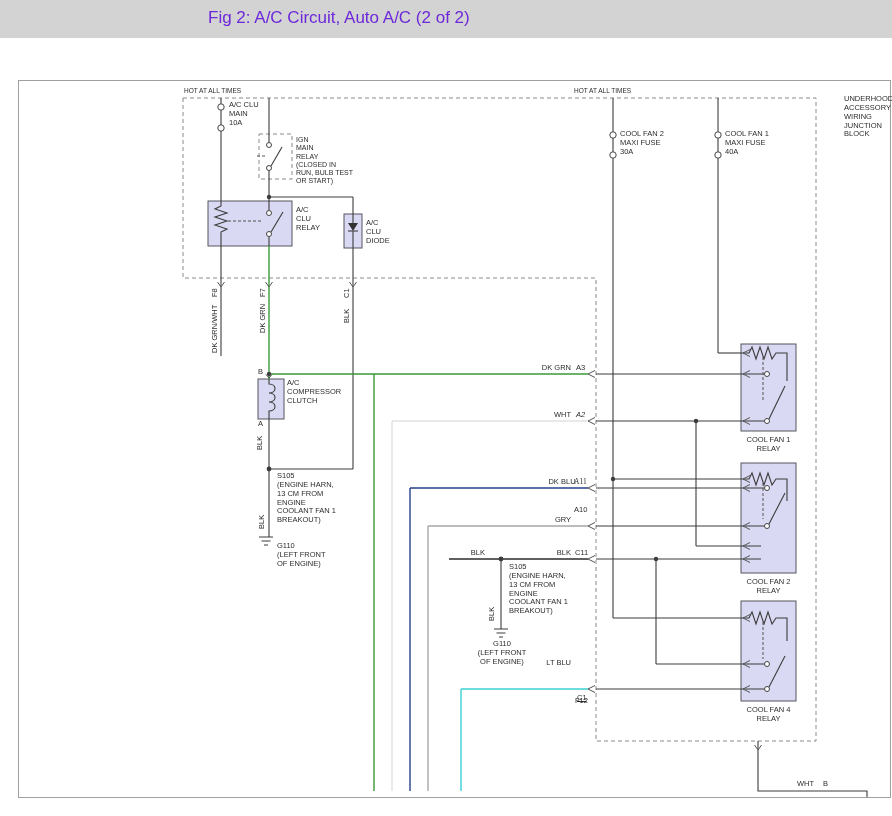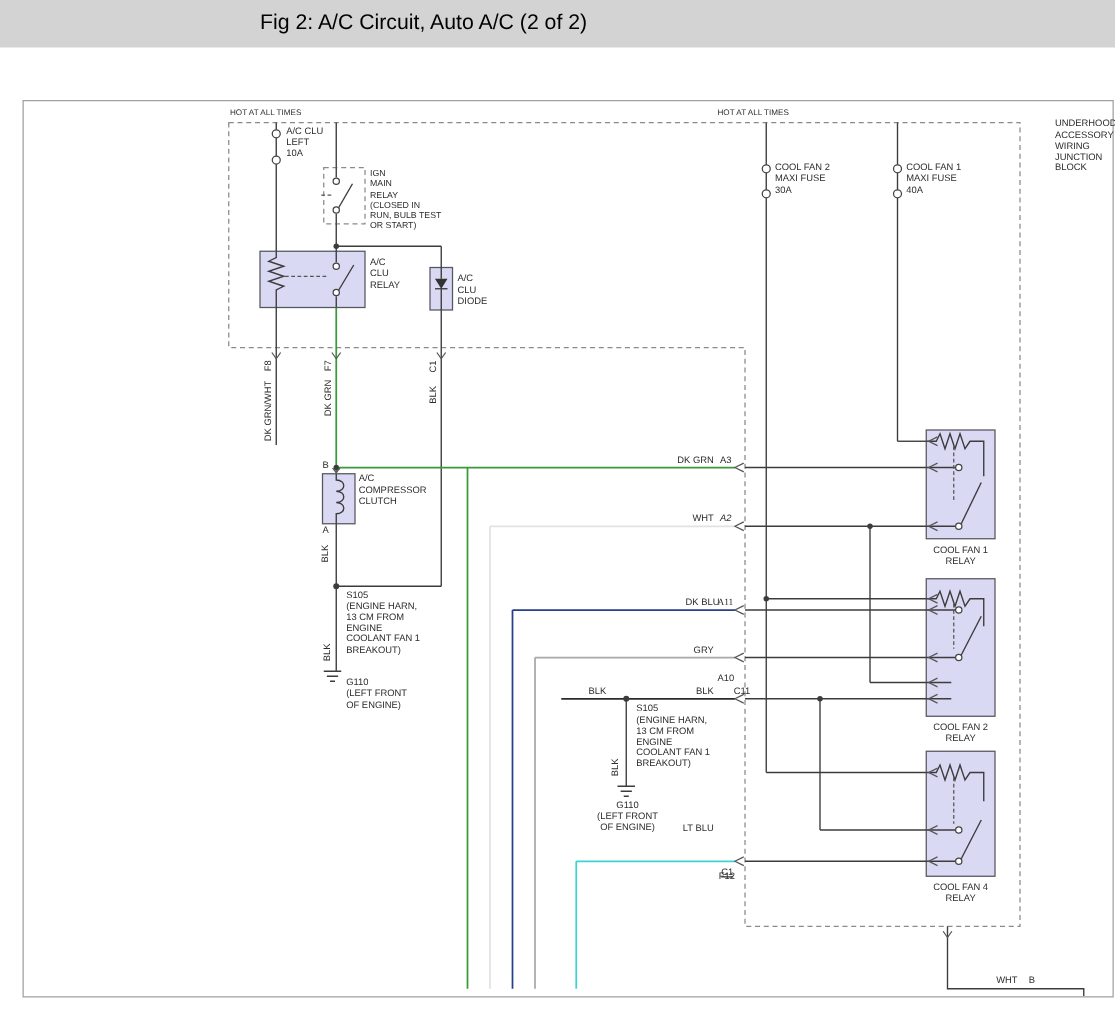--- a/index.html
+++ b/index.html
@@ -1,18 +1,18 @@
 <!DOCTYPE html>
 <html style="--green: #3a9a3a; --dark-blue: #27408b; --gray: #a8a8a8; --light-blue: #3cd2d2; --white-wire: #e2e2e2; --black-wire: #2b2b2b; --component-fill: #d9d9f3; --line: #3c3c3c;"><head>
 <meta charset="utf-8">
 <style>
   html,body{margin:0;padding:0;background:#fff;font-family:"Liberation Sans",sans-serif;}
   #page{position:relative;width:892px;height:816px;background:#fff;overflow:hidden;}
   #titlebar{position:absolute;left:0;top:0;width:892px;height:38px;background:#d3d3d3;}
-  #titlebar .t{position:absolute;left:208px;top:8px;font-size:17px;color:#000000;}
+  #titlebar .t{position:absolute;left:208px;top:8px;font-size:17px;color:#6d28d9;}
   #canvas{position:absolute;left:18px;top:80px;width:873px;height:718px;border:1px solid #a0a0a0;box-sizing:border-box;background:#fff;}
   #diagram-svg{position:absolute;left:0;top:0;}
   .lbl{position:absolute;font-size:7.5px;line-height:1.18;color:#2c2c2c;white-space:pre-line;}
   .vlab{position:absolute;font-size:7.5px;color:#2c2c2c;white-space:nowrap;transform-origin:0 0;transform:rotate(-90deg);}
   .ra{text-align:right;}
   .ctr{text-align:center;}
   .small{font-size:6.5px;}
   .und{text-decoration:underline;}
   svg .ln{stroke:var(--line,#3c3c3c);stroke-width:1.1;fill:none;}
   svg .dash{stroke:#8a8a8a;stroke-width:1;fill:none;stroke-dasharray:4,3;}
@@ -205,21 +205,21 @@
 
     <div class="lbl small" style="left:165px;top:6px;">HOT AT ALL TIMES</div>
     <div class="lbl small" style="left:555px;top:6px;">HOT AT ALL TIMES</div>
     <div class="lbl" style="left:800px;top:14px;margin-left:25px;">UNDERHOOD
 ACCESSORY
 WIRING
 JUNCTION
 BLOCK</div>
 
     <div class="lbl" style="left:210px;top:20px;">A/C CLU
-LEFT
+MAIN
 10A</div>
     <div class="lbl" style="left:277px;top:55px;font-size:7px;">IGN
 MAIN
 RELAY
 (CLOSED IN
 RUN, BULB TEST
 OR START)</div>
     <div class="lbl" style="left:277px;top:125px;">A/C
 CLU
 RELAY</div>
@@ -273,24 +273,24 @@
     <div class="lbl ra" style="left:230px;top:287px;width:14px;">B</div>
     <div class="lbl ra" style="left:230px;top:339px;width:14px;">A</div>
 
     <div class="lbl ra" style="left:512px;top:283px;width:40px;">DK GRN</div>
     <div class="lbl" style="left:557px;top:283px;">A3</div>
     <div class="lbl ra" style="left:512px;top:330px;width:40px;">WHT</div>
     <div class="lbl" style="left:557px;top:330px;font-style:italic;">A2</div>
     <div class="lbl ra" style="left:523px;top:397px;width:40px;text-align:center;">DK BLU</div>
     <div class="lbl" style="left:555px;top:397px;font-family:Liberation Serif, serif;">A11</div>
     <div class="lbl ra" style="left:512px;top:435px;width:40px;text-align:right;">GRY</div>
-    <div class="lbl" style="left:555px;top:458px;">A10</div>
+    <div class="lbl" style="left:555px;top:425px;">A10</div>
     <div class="lbl ra" style="left:426px;top:468px;width:40px;">BLK</div>
     <div class="lbl ra" style="left:512px;top:468px;width:40px;">BLK</div>
-    <div class="lbl" style="left:568px;top:468px;">C11</div>
+    <div class="lbl" style="left:556px;top:468px;">C11</div>
     <div class="lbl ra" style="left:512px;top:578px;width:40px;">LT BLU</div>
     <div class="lbl" style="left:556px;top:616px;">F12</div>
     <div class="lbl und" style="left:558px;top:613px;">C1</div>
 
     <div class="lbl" style="left:778px;top:699px;">WHT</div>
     <div class="lbl" style="left:804px;top:699px;">B</div>
   </div>
 </div>
 
 </body></html>

